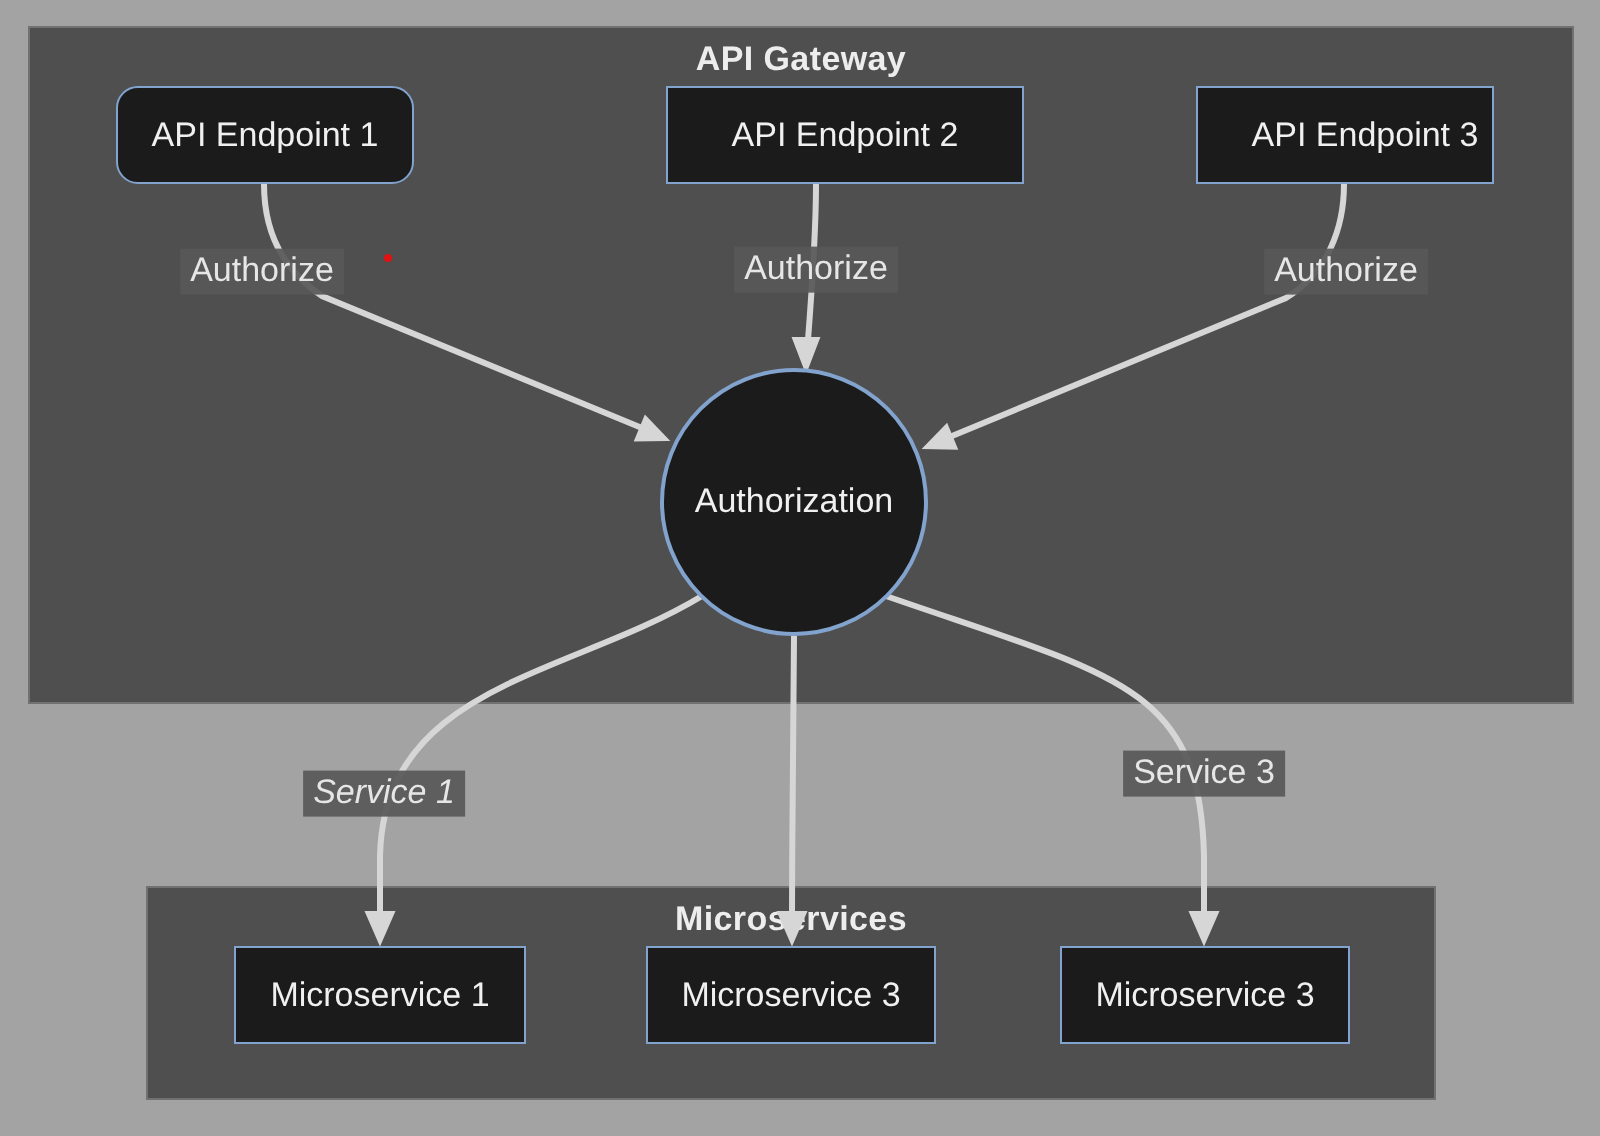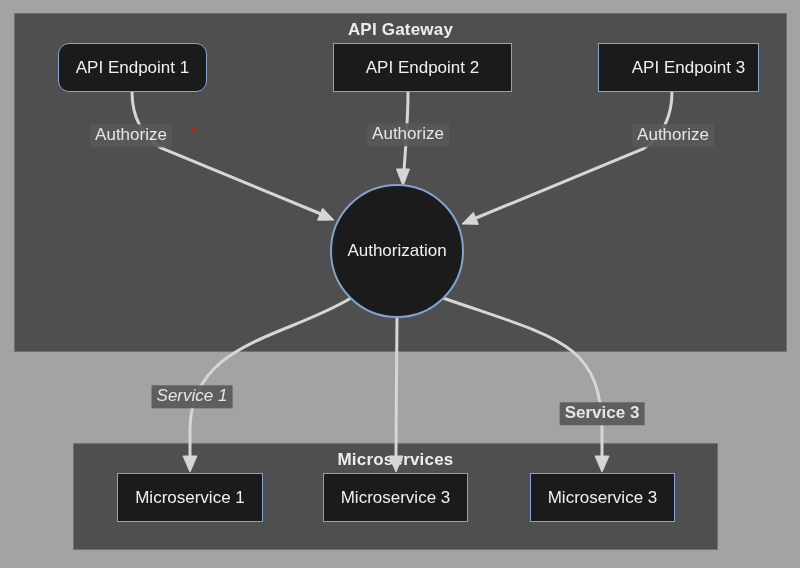--- a/index.html
+++ b/index.html
@@ -105,21 +105,21 @@
     <path d="M443,298 C558,338 600,342 602,428 L602,458"></path>
     <polygon points="602,472 595,456 609,456"></polygon>
   </svg>
 
   <div class="node" style="left:58px; top:43px; width:149px; height:49px;border-radius:11px;">
     <span>API Endpoint 1</span>
   </div>
   <div class="node" style="left:333px; top:43px; width:179px; height:49px;">
     <span>API Endpoint 2</span>
   </div>
-  <div class="node" style="left:598px; top:43px; width:161px; height:49px;padding-left:20px;">
+  <div class="node" style="left:598px; top:43px; width:149px; height:49px;padding-left:20px;">
     <span>API Endpoint 3</span>
   </div>
 
   <div class="node circle" style="left:330px; top:184px; width:134px; height:134px;">
     <span>Authorization</span>
   </div>
 
   <div class="node" style="left:117px; top:473px; width:146px; height:49px;">
     <span>Microservice 1</span>
   </div>
@@ -127,17 +127,17 @@
     <span>Microservice 3</span>
   </div>
   <div class="node" style="left:530px; top:473px; width:145px; height:49px;">
     <span>Microservice 3</span>
   </div>
 
   <div class="edge-label" style="left:131px; top:136px;">Authorize</div>
   <div class="edge-label" style="left:408px; top:135px;">Authorize</div>
   <div class="edge-label" style="left:673px; top:136px;">Authorize</div>
   <div class="edge-label" style="left:192px; top:397px;font-style:italic;">Service 1</div>
-  <div class="edge-label" style="left:602px; top:414px;font-weight:bold;">Service 3</div>
+  <div class="edge-label" style="left:602px; top:387px;">Service 3</div>
 
   <div class="red-dot" style="left:192px; top:127px;"></div>
 
 </div>
 
 </body></html>

